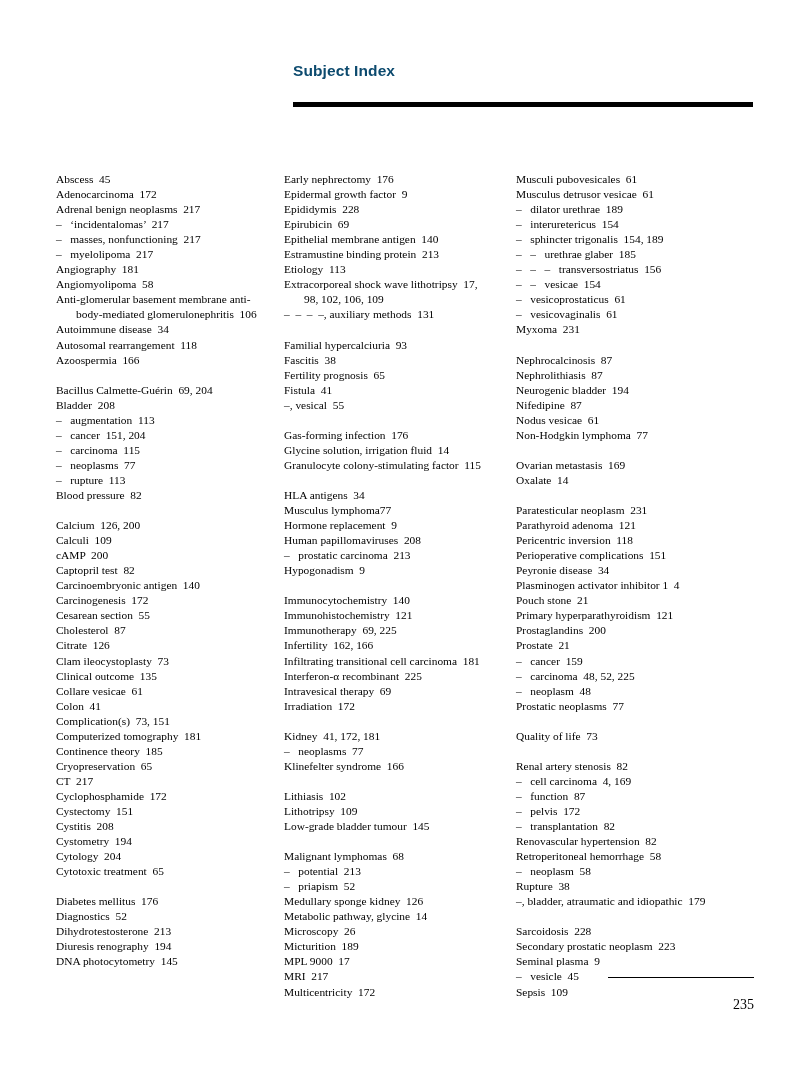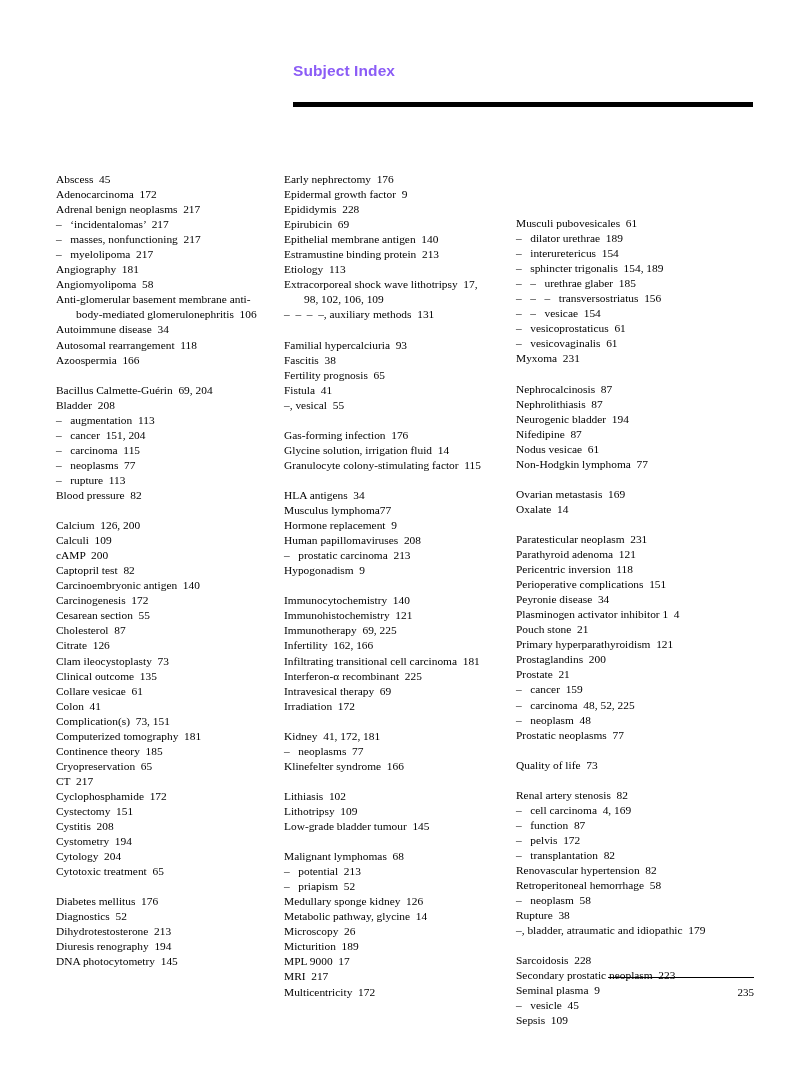--- a/index.html
+++ b/index.html
@@ -26,21 +26,21 @@
     position: absolute;
     left: 293px;
     top: 62px;
     width: 460px;
   }
   .page-title {
     font-family: "Liberation Sans", "DejaVu Sans", sans-serif;
     font-weight: bold;
     font-size: 15.5px;
     letter-spacing: 0.1px;
-    color: #8b5cf6;
+    color: #0c4a6e;
     margin: 0;
     line-height: 1.1;
   }
   .title-rule {
     margin-top: 23px;
     height: 5px;
     background: #000000;
     width: 460px;
   }
 
@@ -53,21 +53,21 @@
     display: flex;
     flex-direction: row;
     align-items: flex-start;
   }
   .col {
     font-size: 11.4px;
     line-height: 15.05px;
   }
   .col-1 { width: 228px; }
   .col-2 { width: 232px; }
-  .col-3 { width: 240px; margin-top: 44px; }
+  .col-3 { width: 240px; }
 
   .entry {
     white-space: pre-wrap;
     margin: 0;
     padding: 0;
   }
   
   .entry.wrap {
     padding-left: 20px;
     text-indent: -20px;
@@ -90,22 +90,22 @@
     top: 977px;
     width: 146px;
     text-align: right;
   }
   .footer-rule {
     height: 1.2px;
     background: #000;
     width: 146px;
   }
   .folio {
-    font-size: 11px;
-    margin-top: 7px;
+    font-size: 14px;
+    margin-top: 20px;
     line-height: 14px;
   }
 </style>
 </head>
 <body>
 
 <div class="page">
 
   <div class="header-block">
     <h1 class="page-title">Subject Index</h1>
@@ -220,20 +220,21 @@
         <div class="entry ">Medullary sponge kidney  126</div>
         <div class="entry ">Metabolic pathway, glycine  14</div>
         <div class="entry ">Microscopy  26</div>
         <div class="entry ">Micturition  189</div>
         <div class="entry ">MPL 9000  17</div>
         <div class="entry ">MRI  217</div>
         <div class="entry ">Multicentricity  172</div>
       </div>
     <div class="col col-3">
         <div class="entry ">Musculi pubovesicales  61</div>
+        <div class="entry ">Musculus detrusor vesicae  61</div>
         <div class="entry sub">–   dilator urethrae  189</div>
         <div class="entry sub">–   interuretericus  154</div>
         <div class="entry sub">–   sphincter trigonalis  154, 189</div>
         <div class="entry sub">–   –   urethrae glaber  185</div>
         <div class="entry sub">–   –   –   transversostriatus  156</div>
         <div class="entry sub">–   –   vesicae  154</div>
         <div class="entry sub">–   vesicoprostaticus  61</div>
         <div class="entry sub">–   vesicovaginalis  61</div>
         <div class="entry ">Myxoma  231</div>
         <div class="gap"></div>

